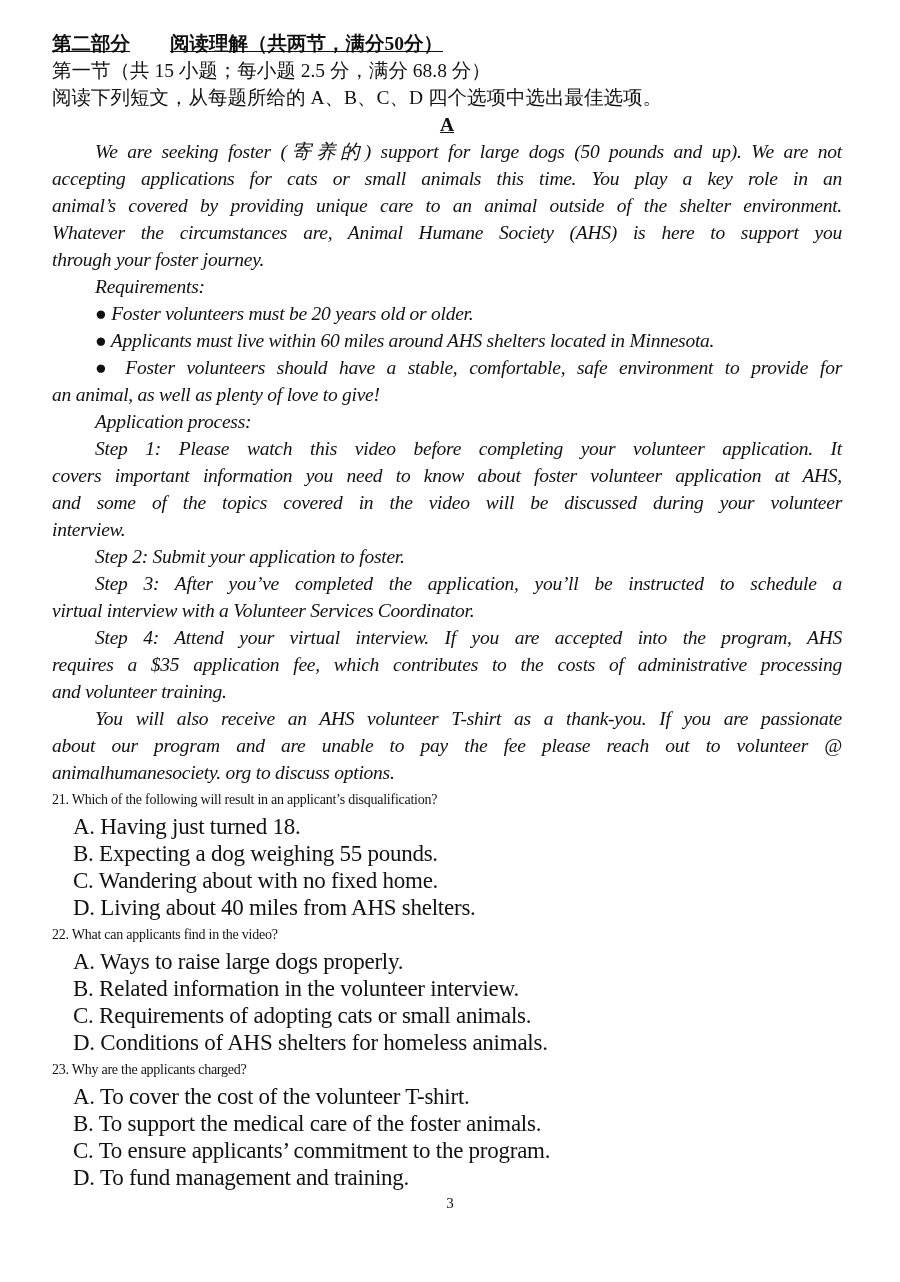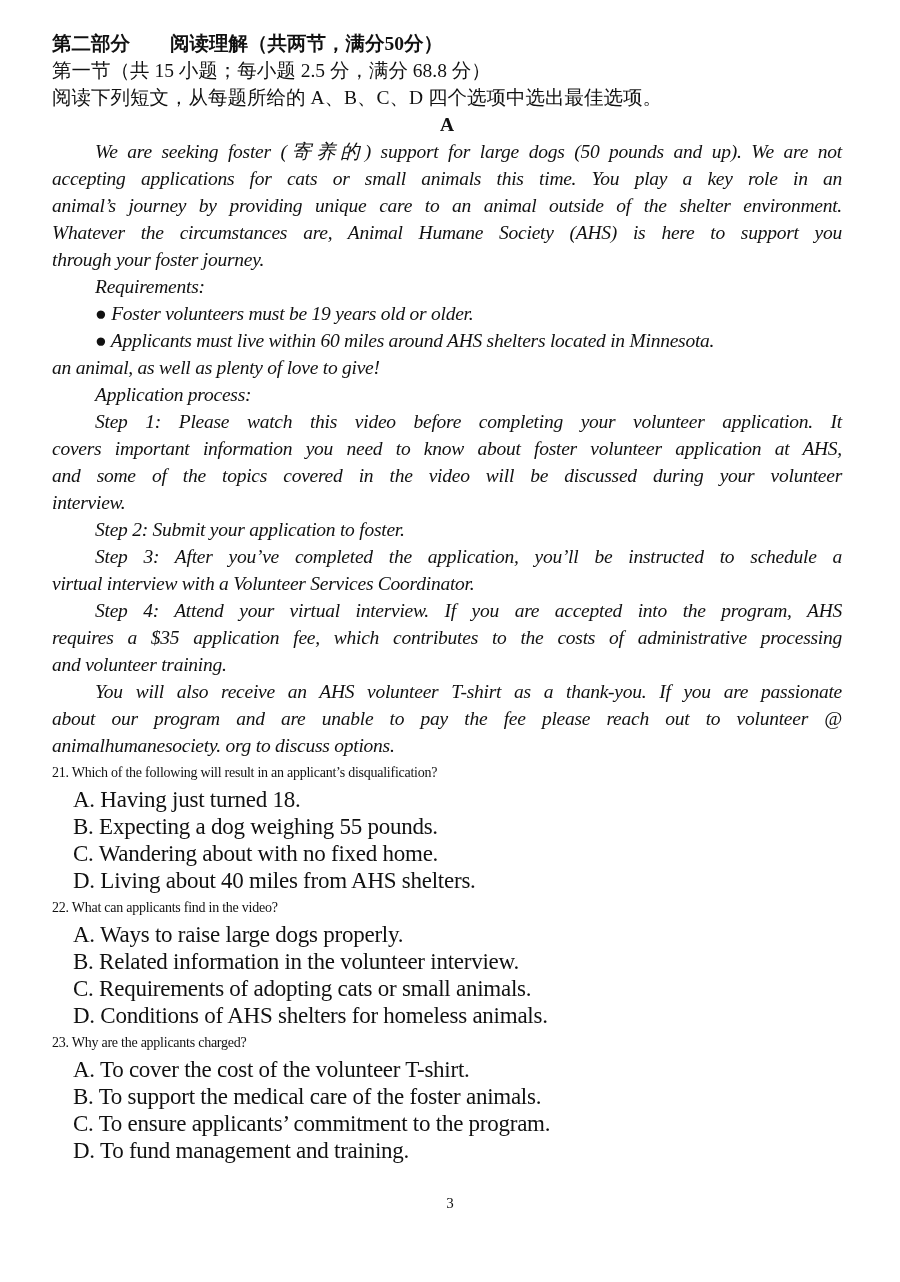--- a/index.html
+++ b/index.html
@@ -3,21 +3,21 @@
   <meta charset="utf-8">
   <style>
     html, body { margin: 0; padding: 0; background: #ffffff; }
     body {
       width: 900px; height: 1282px; position: relative; overflow: hidden;
       font-family: "Liberation Serif", "DejaVu Serif", serif;
       color: #111111;
     }
     .page { position: absolute; left: 52px; top: 30px; width: 790px; }
     .line { font-size: 19.5px; line-height: 27px; white-space: nowrap; }
-    .bold { font-weight: bold; }
+    .bold { font-weight: bold; text-decoration: underline; }
     .center { text-align: center; }
     .para { font-size: 19.5px; line-height: 27px; text-align: justify; letter-spacing: -0.25px; }
     .para .l { display: block; text-align: justify; text-align-last: justify; font-style: italic; }
     .para .l.end { text-align-last: left; }
     .para .l.first { text-indent: 43px; }
     .header-gap { display: inline-block; width: 40px; }
     .question { font-size: 14px; line-height: 27px; letter-spacing: -0.25px; }
     .option { font-size: 23px; line-height: 27px; padding-left: 21px; letter-spacing: -0.25px; }
     .page-number { position: absolute; top: 1195px; left: 0; width: 900px; text-align: center; font-size: 15px; }
   </style>
@@ -29,31 +29,32 @@
   <div class="line bold">
     <span>第二部分</span><span class="header-gap"></span><span>阅读理解（共两节，满分50分）</span>
   </div>
   <div class="line">第一节（共 15 小题；每小题 2.5 分，满分 68.8 分）</div>
   <div class="line">阅读下列短文，从每题所给的 A、B、C、D 四个选项中选出最佳选项。</div>
   <div class="line bold center">A</div>
 
   <div class="para">
     <span class="l first">We are seeking foster (寄养的) support for large dogs (50 pounds and up). We are not</span>
     <span class="l">accepting applications for cats or small animals this time. You play a key role in an</span>
-    <span class="l">animal’s journey by providing unique care to an animal outside of the shelter environment.</span>
+    <span class="l">animal’s covered by providing unique care to an animal outside of the shelter environment.</span>
     <span class="l">Whatever the circumstances are, Animal Humane Society (AHS) is here to support you</span>
     <span class="l end">through your foster journey.</span>
   </div>
 
   <div class="para">
     <span class="l first end">Requirements:</span>
   </div>
   <div class="para">
-    <span class="l first end">● Foster volunteers must be 19 years old or older.</span>
+    <span class="l first end">● Foster volunteers must be 20 years old or older.</span>
     <span class="l first end">● Applicants must live within 60 miles around AHS shelters located in Minnesota.</span>
+    <span class="l first">● Foster volunteers should have a stable, comfortable, safe environment to provide for</span>
     <span class="l end">an animal, as well as plenty of love to give!</span>
   </div>
 
   <div class="para">
     <span class="l first end">Application process:</span>
   </div>
 
   <div class="para">
     <span class="l first">Step 1: Please watch this video before completing your volunteer application. It</span>
     <span class="l">covers important information you need to know about foster volunteer application at AHS,</span>

